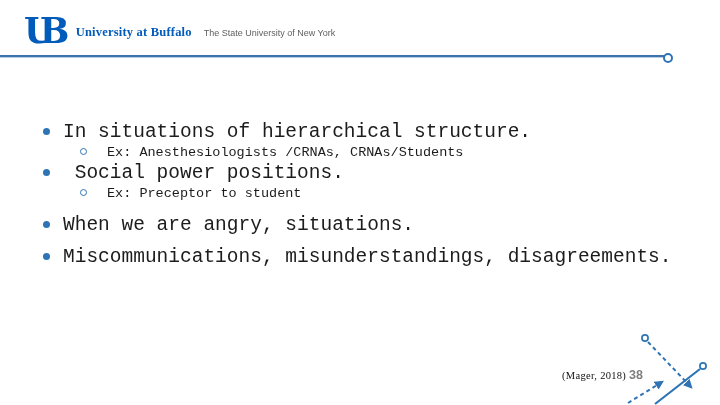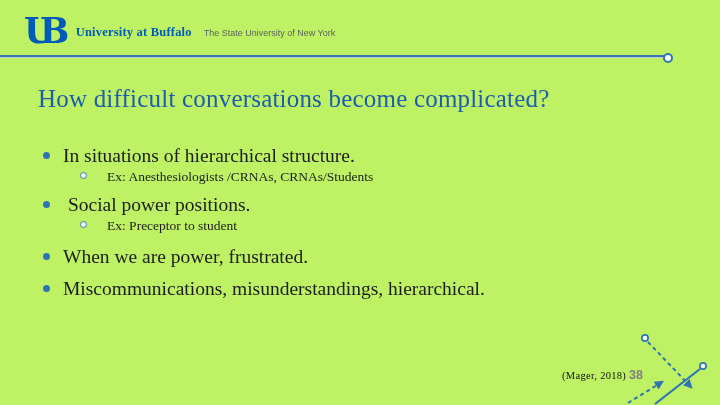--- a/index.html
+++ b/index.html
@@ -1,17 +1,17 @@
 <!DOCTYPE html>
 <html><head>
 <meta charset="utf-8">
 <style>
   html,body { margin:0; padding:0; background:#e9e9e9; }
   .slide {
-    position:relative; width:720px; height:405px; background:#bef264;
+    position:relative; width:720px; height:405px; background:#ffffff;
     overflow:hidden; font-family:"Liberation Serif", serif;
   }
 
   
   .header { position:absolute; top:12px; left:24px; height:38px;
             display:flex; align-items:center; }
   .logo {
     color:#005BBB; font-family:"DejaVu Serif", serif; font-weight:bold;
     font-size:35px; line-height:30px; letter-spacing:-0.42em;
     padding-right:14px; 
@@ -34,35 +34,35 @@
     border:2px solid #2E74B5; border-radius:50%; background:#fff;
   }
 
   
   .title {
     position:absolute; left:38px; top:83px; width:640px;
     font-size:25px; line-height:32px; color:#1E5DAE; letter-spacing:0.2px;
   }
 
   
-  .bullets { position:absolute; left:38px; top:144px; width:640px; }
+  .bullets { position:absolute; left:38px; top:120px; width:640px;font-family:Liberation Mono, monospace; }
   .b-row { display:flex; align-items:flex-start; color:#1c1c1c; }
   .b-row .txt { white-space:pre-wrap; }
   .lvl1 { font-size:19.5px; line-height:24px; }
   .lvl1 .dot {
     flex:0 0 auto; width:7px; height:7px; border-radius:50%;
     background:#2E74B5; margin:8px 13px 0 5px;
   }
   .lvl2 { font-size:13.5px; line-height:17px; margin-left:42px; }
   .lvl2 .ring {
     flex:0 0 auto; width:5px; height:5px; border:1.4px solid #2E74B5;
     border-radius:50%; background:#fff; margin:4px 20px 0 0;
   }
   .mt-sb1 { }
-  .mt-b2  { margin-top:8px; }
+  .mt-b2  { }
   .mt-sb2 { margin-top:0; }
   .mt-b3  { margin-top:11px; }
   .mt-b4  { margin-top:8px; }
 
   
   .citation {
     position:absolute; left:562px; top:370px; font-size:10.5px;
     color:#111; letter-spacing:0.3px; white-space:nowrap;
   }
   .page-number {
@@ -77,46 +77,45 @@
 <div class="slide">
 
   <div class="header">
     <span class="logo">UB</span>
     <span class="uni-name">University at Buffalo</span>
     <span class="uni-tagline">The State University of New York</span>
   </div>
   <div class="header-rule"></div>
   <div class="rule-end-circle"></div>
 
-  <div class="title">How difficult conversations become complicated?</div>
 
   <div class="bullets">
     <div class="b-row lvl1">
       <span class="dot"></span>
       <span class="txt">In situations of hierarchical structure.</span>
     </div>
     <div class="b-row lvl2 mt-sb1">
       <span class="ring"></span>
       <span class="txt">Ex: Anesthesiologists /CRNAs, CRNAs/Students</span>
     </div>
     <div class="b-row lvl1 mt-b2">
       <span class="dot"></span>
       <span class="txt"> Social power positions.</span>
     </div>
     <div class="b-row lvl2 mt-sb2">
       <span class="ring"></span>
       <span class="txt">Ex: Preceptor to student</span>
     </div>
     <div class="b-row lvl1 mt-b3">
       <span class="dot"></span>
-      <span class="txt">When we are power, frustrated.</span>
+      <span class="txt">When we are angry, situations.</span>
     </div>
     <div class="b-row lvl1 mt-b4">
       <span class="dot"></span>
-      <span class="txt">Miscommunications, misunderstandings, hierarchical.</span>
+      <span class="txt">Miscommunications, misunderstandings, disagreements.</span>
     </div>
   </div>
 
   <div class="citation">(Mager,  2018)</div>
   <div class="page-number">38</div>
 
   <svg class="arrows" viewBox="615 328 105 80" xmlns="http://www.w3.org/2000/svg">
     <defs>
       <marker id="ah" viewBox="0 0 10 10" refX="7.5" refY="5" markerWidth="4.6" markerHeight="4.6" orient="auto-start-reverse">
         <path d="M0,0 L10,5 L0,10 z" fill="#2E74B5"></path>

